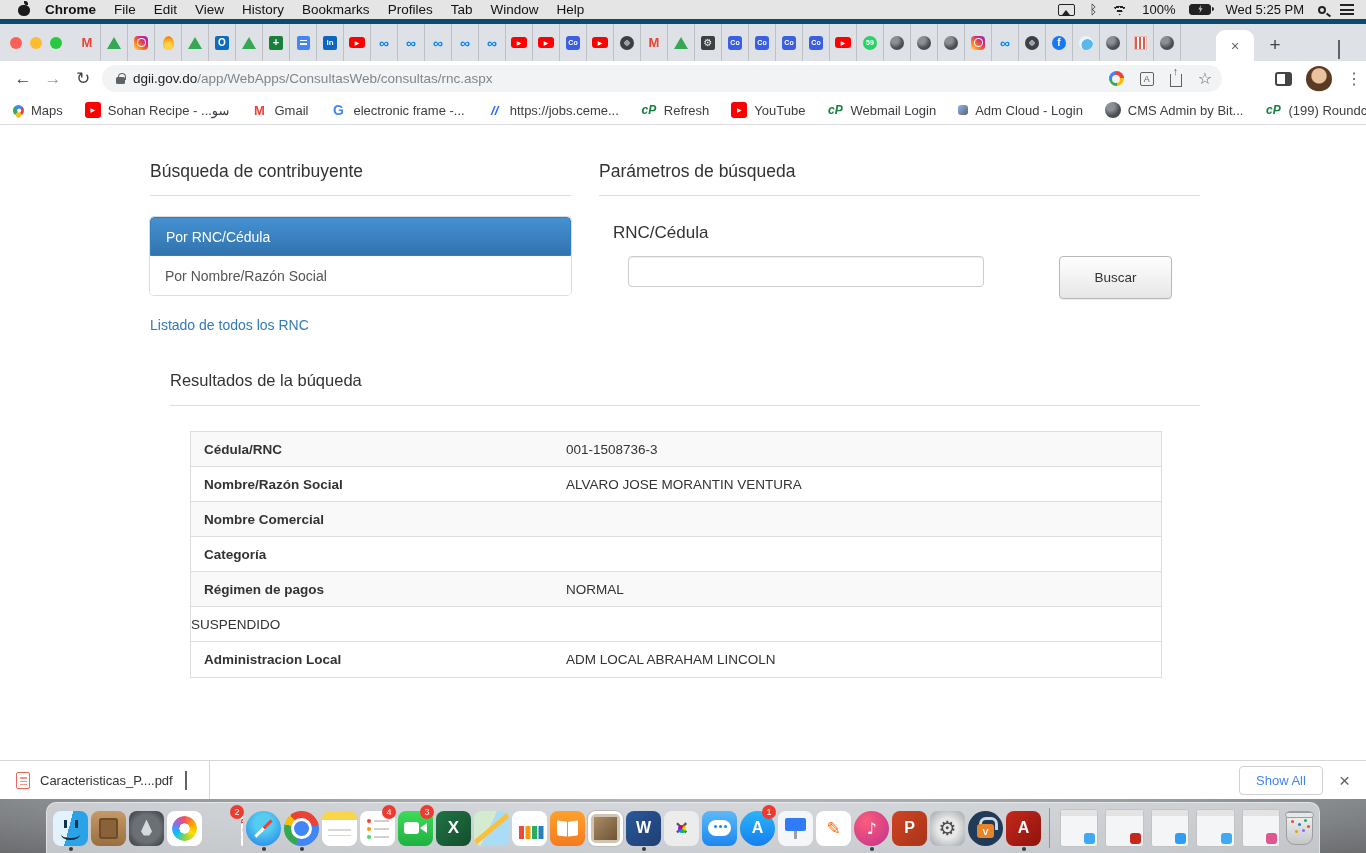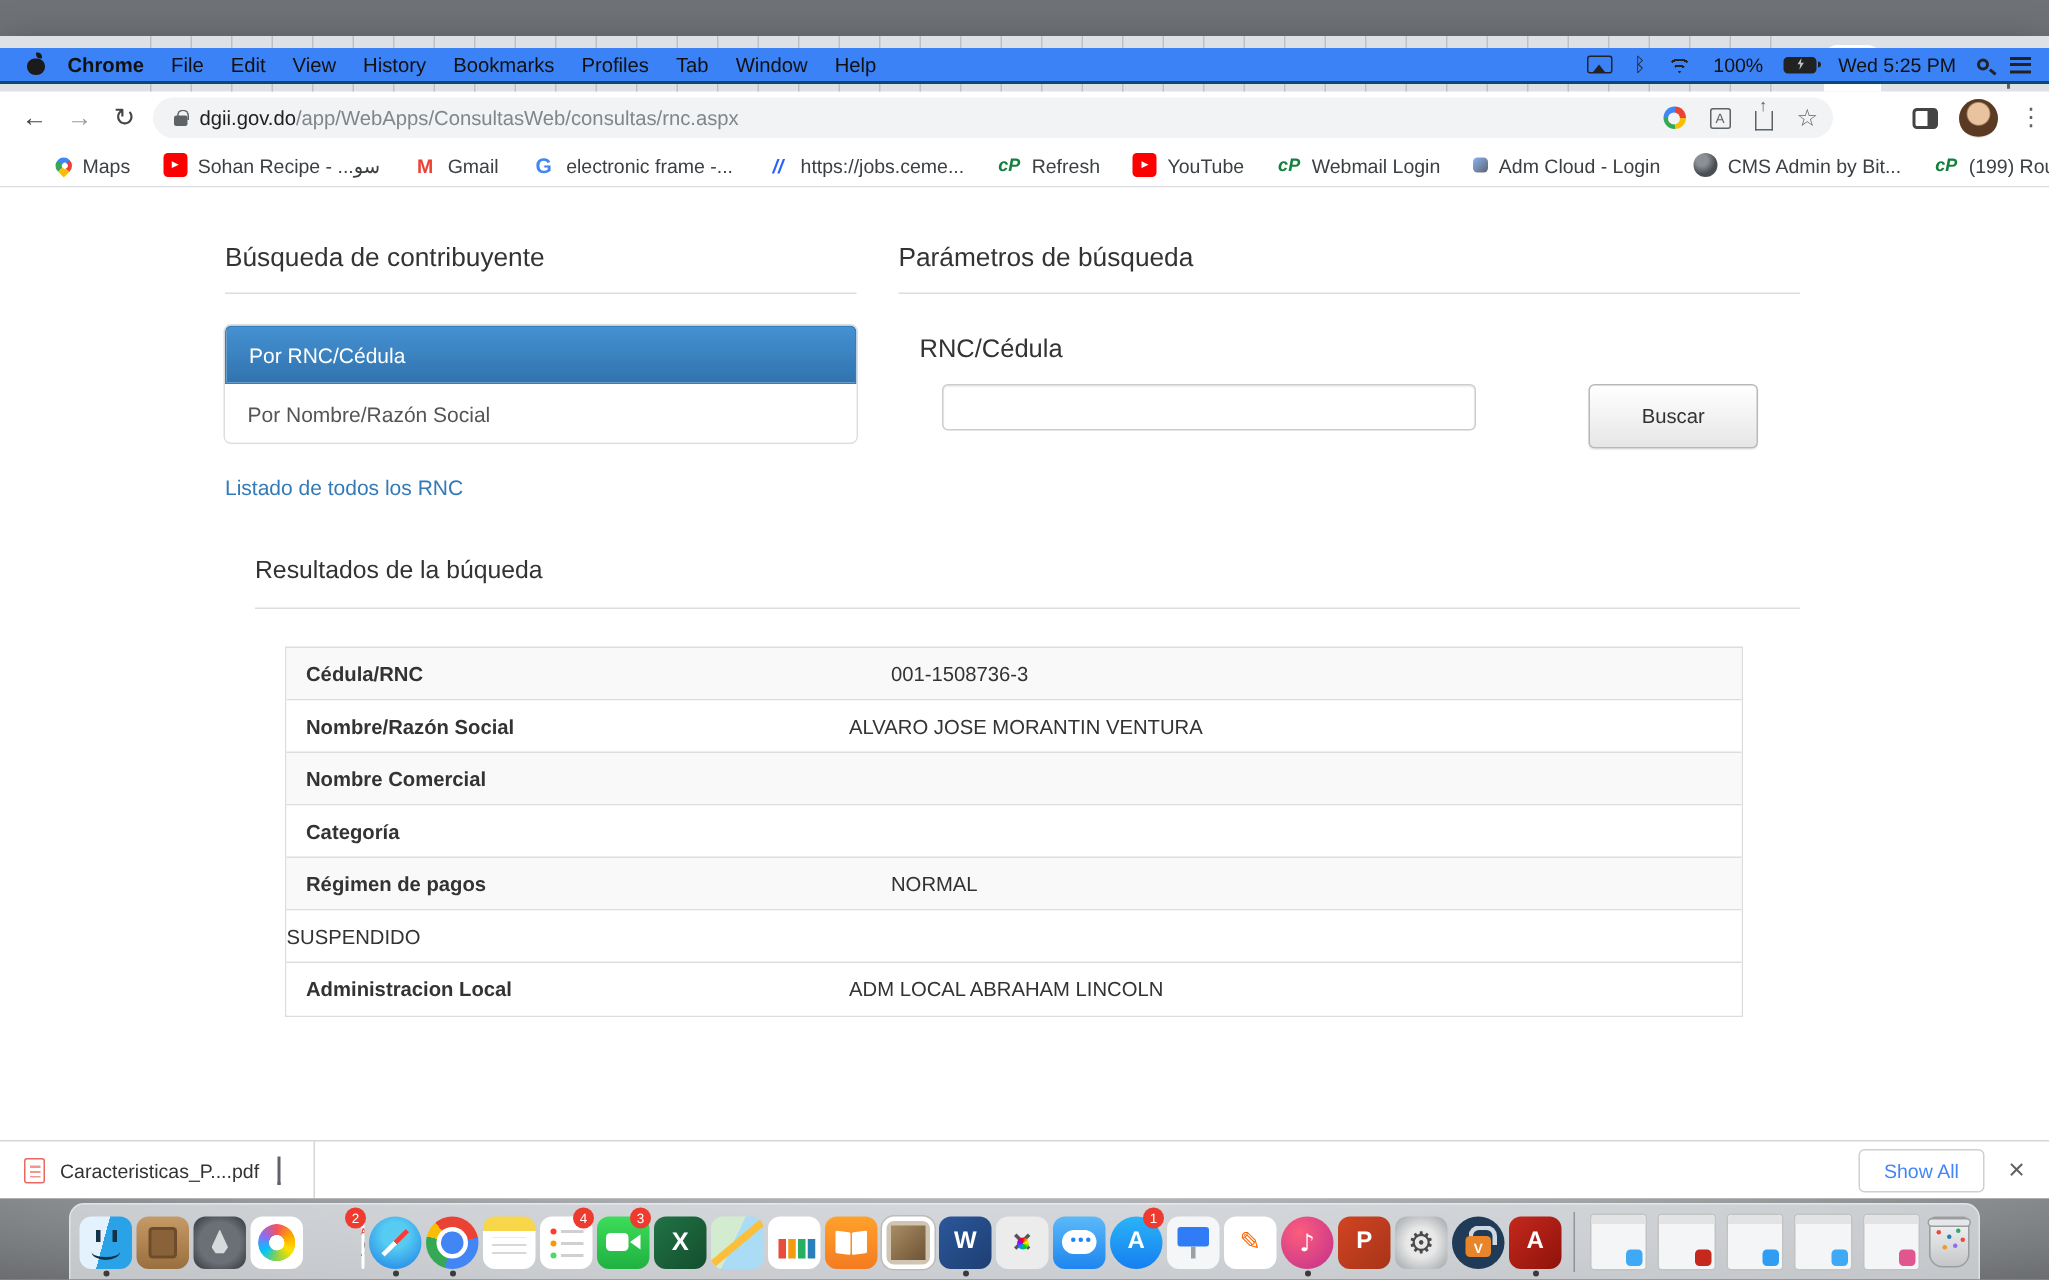--- a/index.html
+++ b/index.html
@@ -1,19 +1,19 @@
 <!DOCTYPE html>
 <html><head>
 <meta charset="utf-8">
 <style>
   * { margin:0; padding:0; box-sizing:border-box; }
   html,body { width:1366px; height:853px; overflow:hidden; font-family:"Liberation Sans",sans-serif; background:#6f7276; }
 
   
-  .menubar { position:absolute; top:0; left:0; right:0; height:24px; background:#3b82f6; display:flex; align-items:center; padding:0 12px; border-bottom:2px solid #0c4a6e; z-index:50;margin-top:32px; }
+  .menubar { position:absolute; top:0; left:0; right:0; height:24px; background:#e5e5e5; display:flex; align-items:center; padding:0 12px; border-bottom:5px solid #0c4a6e; z-index:50; }
   .menubar .apple { width:13px; height:13px; position:relative; margin:0 14px 0 6px; }
   .menubar .apple::before { content:''; position:absolute; left:0; top:2px; width:12px; height:11px; background:#1b1b1b; border-radius:45% 45% 48% 48%; }
   .menubar .apple::after { content:''; position:absolute; left:6px; top:-2px; width:4px; height:4px; background:#1b1b1b; border-radius:0 70% 0 70%; }
   .menu-app { font-weight:bold; font-size:13.5px; color:#111; margin-right:18px; }
   .menu-item { font-size:13.5px; color:#111; margin-right:18px; }
   .menubar-right { margin-left:auto; display:flex; align-items:center; gap:14px; }
   .mb-clock,.mb-batt-text { font-size:13px; color:#111; }
   .mi-display { width:17px; height:12px; border:1.5px solid #222; border-radius:2px; position:relative; }
   .mi-display::after { content:''; position:absolute; left:3px; bottom:0px; border-left:4px solid transparent; border-right:4px solid transparent; border-bottom:5px solid #222; }
   .mi-bt { font-size:13px; color:#222; font-family:"DejaVu Sans",sans-serif; }
@@ -80,21 +80,21 @@
   .share-ic { width:12px; height:13px; border:1.5px solid #5f6368; border-top:none; position:relative; margin-top:4px; }
   .share-ic::after { content:'↑'; position:absolute; left:2px; top:-9px; color:#5f6368; font-size:11px; }
   .star-ic { color:#5f6368; font-size:16px; }
   .outer-right { margin-left:auto; display:flex; align-items:center; gap:14px; padding-right:4px; }
   .side-ic { width:17px; height:14px; border:2px solid #444; border-radius:3px; position:relative; }
   .side-ic::after { content:''; position:absolute; right:0; top:0; bottom:0; width:5px; background:#444; }
   .avatar { width:26px; height:26px; border-radius:50%; background:radial-gradient(circle at 50% 38%, #e8c39e 0 34%, #5b3a24 40% 72%, #e7e0d8 75%); }
   .dots3 { color:#5f6368; font-size:16px; letter-spacing:0; width:8px; line-height:5px; }
 
   
-  .bookmarksbar { height:29px; background:#fff; border-bottom:1px solid #dadce0; display:flex; align-items:center; padding:0 28px; gap:4px; }
+  .bookmarksbar { height:29px; background:#fff; border-bottom:1px solid #dadce0; display:flex; align-items:center; padding:0 4px; gap:4px; }
   .bm { display:flex; align-items:center; gap:7px; padding:3px 9px; border-radius:13px; }
   .bm-label { font-size:13px; color:#3c4043; white-space:nowrap; }
   .bmi { width:16px; height:16px; display:flex; align-items:center; justify-content:center; }
   .bmi-maps-pin { width:11px; height:11px; background:conic-gradient(#4285f4 0 25%, #ea4335 25% 50%, #fbbc05 50% 75%, #34a853 75%); border-radius:50% 50% 50% 0; transform:rotate(-45deg); position:relative; }
   .bmi-maps-pin::after { content:''; position:absolute; inset:3.5px; background:#fff; border-radius:50%; }
   .bmi-gmail { color:#ea4335; font-weight:bold; font-size:13px; }
   .bmi-google-g { color:#4285f4; font-weight:bold; font-size:14px; }
   .bmi-slashes { color:#2962ff; font-weight:bold; font-style:italic; font-size:13px; }
   .bmi-cpanel { color:#15803d; font-weight:bold; font-style:italic; font-size:12px; }
   .bmi-adm-cloud { width:10px; height:10px; border-radius:3px; background:linear-gradient(135deg,#8ab4f8,#5f6368); }
@@ -108,21 +108,21 @@
   .lg-item.active { background:linear-gradient(to bottom,#4591d2 0,#3173ae 100%); color:#fff; border:1px solid #357ebd; border-radius:4px 4px 0 0; }
   .lg-item.plain { color:#555; background:#fff; }
   .page-link { position:absolute; left:150px; top:192px; font-size:14px; color:#337ab7; text-decoration:none; }
   .field-label { position:absolute; left:613px; top:98px; font-size:17px; color:#333; }
   .rnc-input { position:absolute; left:628px; top:131px; width:356px; height:31px; border:1px solid #ccc; border-radius:4px; padding:0 10px; font-size:14px; color:#333; box-shadow:inset 0 1px 1px rgba(0,0,0,.075); }
   .buscar-btn { position:absolute; left:1059px; top:131px; width:113px; height:43px; background:linear-gradient(#ffffff,#e6e6e6); border:1px solid #b8b8b8; border-radius:4px; font-size:13.5px; color:#333; box-shadow:0 1px 1px rgba(0,0,0,.08); }
   .results-title { position:absolute; left:170px; top:246px; font-size:16.5px; color:#333; }
   .results-table { position:absolute; left:190px; top:306px; width:972px; border:1px solid #ddd; }
   .trow { display:flex; height:35px; align-items:center; border-bottom:1px solid #ddd; background:#fff; }
   .trow:last-child { border-bottom:none; }
-  .trow.alt { background:#f9f9f9;gap:28px; }
+  .trow.alt { background:#f9f9f9; }
   .tlabel { width:375px; padding-left:13px; font-size:13.5px; font-weight:bold; color:#333; }
   .tvalue { font-size:13.5px; color:#333; }
 
   
   .downloadbar { position:absolute; left:0; right:0; bottom:0; height:39px; background:#fff; border-top:1px solid #d6d6d6; display:flex; align-items:center; padding:0 16px; }
   .pdf-ic { width:14px; height:17px; border:1.5px solid #e8685e; border-radius:2px; position:relative; margin-right:10px; }
   .pdf-ic::after { content:''; position:absolute; left:2.5px; right:2.5px; top:4px; height:8px; background:repeating-linear-gradient(#f0978f 0 1.5px, rgba(0,0,0,0) 1.5px 3.5px); }
   .dl-name { font-size:13px; color:#333; margin-right:12px; }
   .dl-chev { margin-right:14px; }
   .dl-divider { width:1px; height:38px; background:#d6d6d6; margin-left:8px; }

